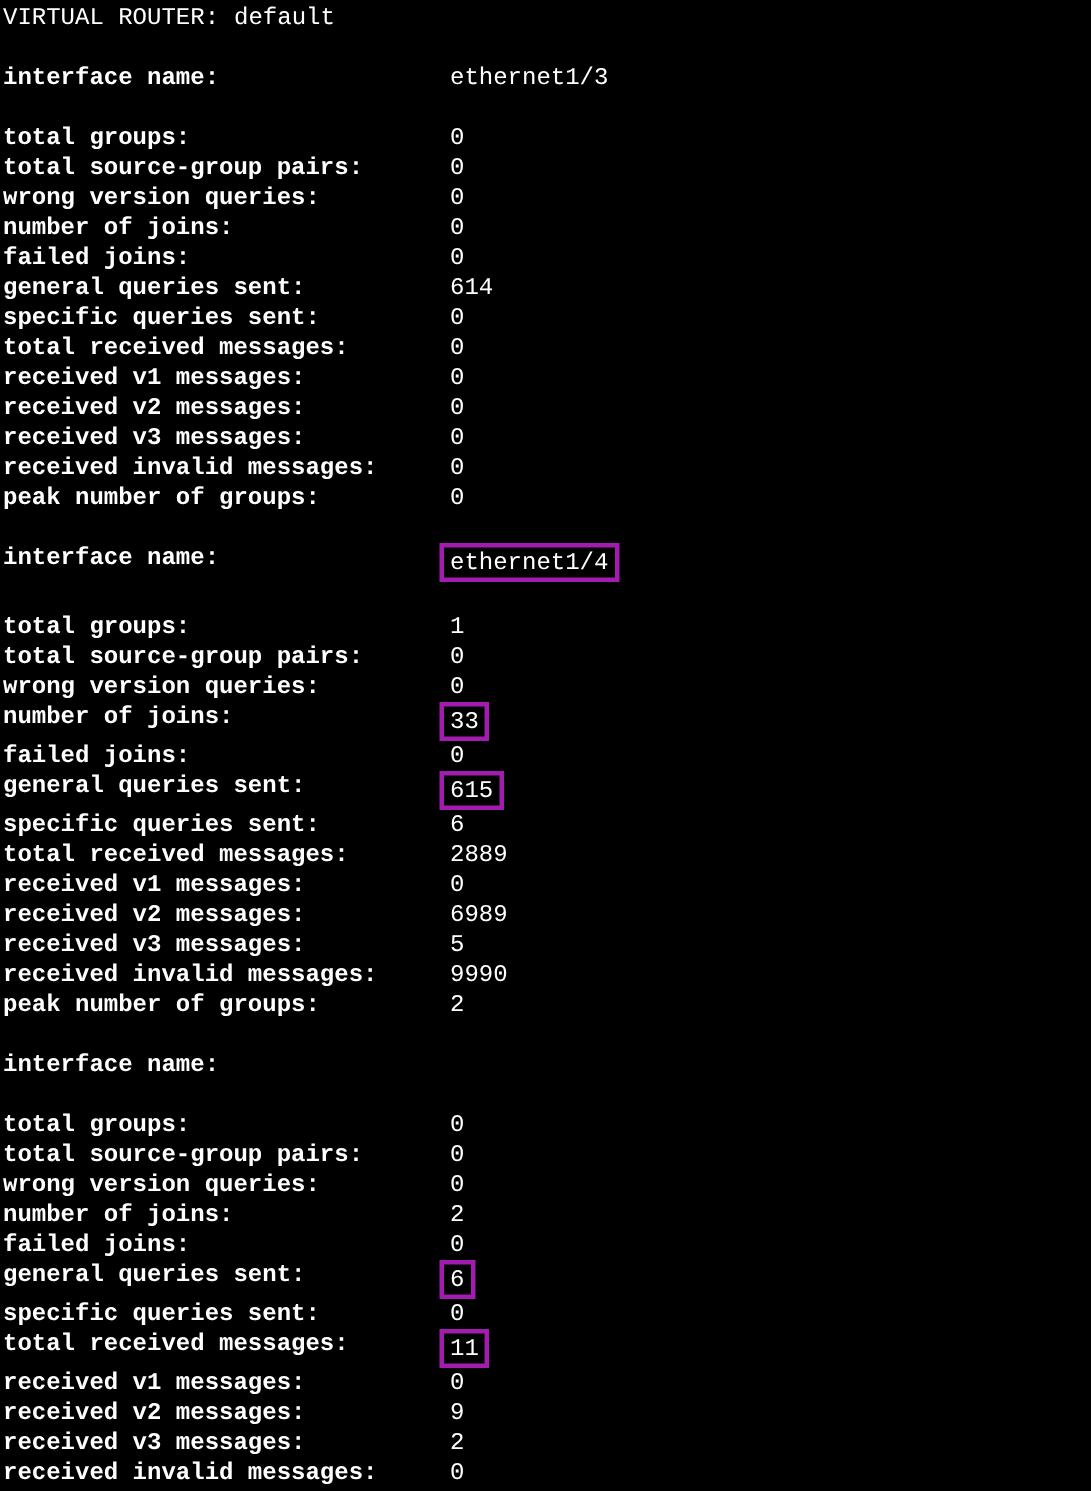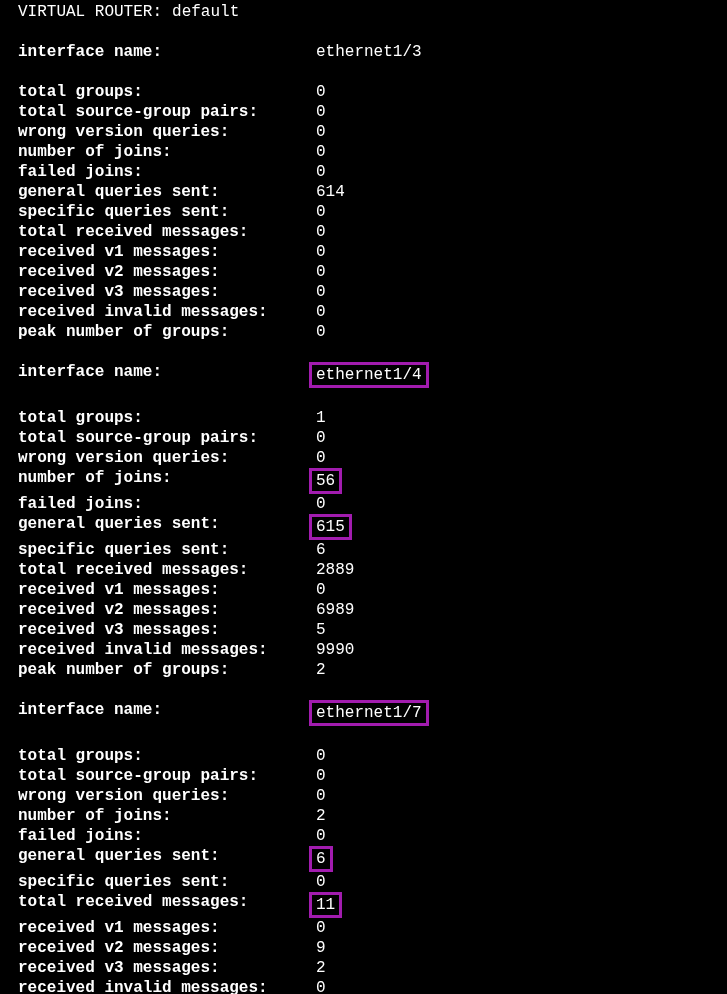--- a/index.html
+++ b/index.html
@@ -9,21 +9,20 @@
     font-size: 16px;
     line-height: 20px;
     margin: 0;
     padding: 2px;
     width: 727px;
     box-sizing: border-box;
   }
   .row {
     display: flex;
     white-space: pre;
-    margin-left: 16px;
   }
   .label {
     width: 298px;
     flex-shrink: 0;
     font-weight: bold;
   }
   .value {
     display: inline-block;
   }
   .highlight {
@@ -59,33 +58,33 @@
 <div class="row"><span class="label">received v3 messages:</span><span class="value">0</span></div>
 <div class="row"><span class="label">received invalid messages:</span><span class="value">0</span></div>
 <div class="row"><span class="label">peak number of groups:</span><span class="value">0</span></div>
 <div class="blank"></div>
 
 <div class="row"><span class="label">interface name:</span><span class="value highlight">ethernet1/4</span></div>
 <div class="blank"></div>
 <div class="row"><span class="label">total groups:</span><span class="value">1</span></div>
 <div class="row"><span class="label">total source-group pairs:</span><span class="value">0</span></div>
 <div class="row"><span class="label">wrong version queries:</span><span class="value">0</span></div>
-<div class="row"><span class="label">number of joins:</span><span class="value highlight">56</span></div>
+<div class="row"><span class="label">number of joins:</span><span class="value highlight">33</span></div>
 <div class="row"><span class="label">failed joins:</span><span class="value">0</span></div>
 <div class="row"><span class="label">general queries sent:</span><span class="value highlight">615</span></div>
 <div class="row"><span class="label">specific queries sent:</span><span class="value">6</span></div>
 <div class="row"><span class="label">total received messages:</span><span class="value">2889</span></div>
 <div class="row"><span class="label">received v1 messages:</span><span class="value">0</span></div>
 <div class="row"><span class="label">received v2 messages:</span><span class="value">6989</span></div>
 <div class="row"><span class="label">received v3 messages:</span><span class="value">5</span></div>
 <div class="row"><span class="label">received invalid messages:</span><span class="value">9990</span></div>
 <div class="row"><span class="label">peak number of groups:</span><span class="value">2</span></div>
 <div class="blank"></div>
 
-<div class="row"><span class="label">interface name:</span><span class="value highlight">ethernet1/7</span></div>
+<div class="row"><span class="label">interface name:</span></div>
 <div class="blank"></div>
 <div class="row"><span class="label">total groups:</span><span class="value">0</span></div>
 <div class="row"><span class="label">total source-group pairs:</span><span class="value">0</span></div>
 <div class="row"><span class="label">wrong version queries:</span><span class="value">0</span></div>
 <div class="row"><span class="label">number of joins:</span><span class="value">2</span></div>
 <div class="row"><span class="label">failed joins:</span><span class="value">0</span></div>
 <div class="row"><span class="label">general queries sent:</span><span class="value highlight">6</span></div>
 <div class="row"><span class="label">specific queries sent:</span><span class="value">0</span></div>
 <div class="row"><span class="label">total received messages:</span><span class="value highlight">11</span></div>
 <div class="row"><span class="label">received v1 messages:</span><span class="value">0</span></div>

